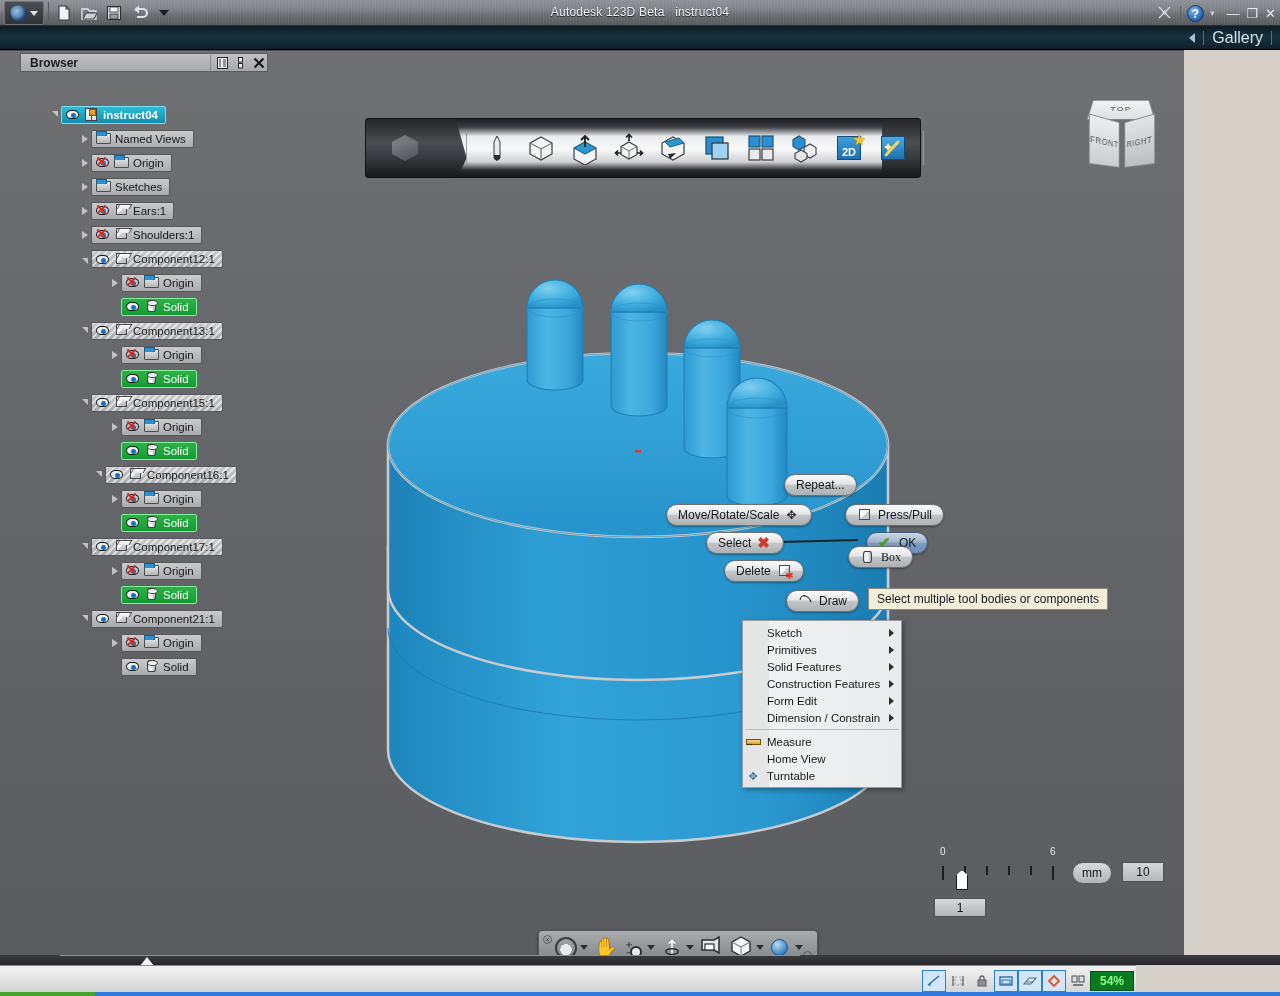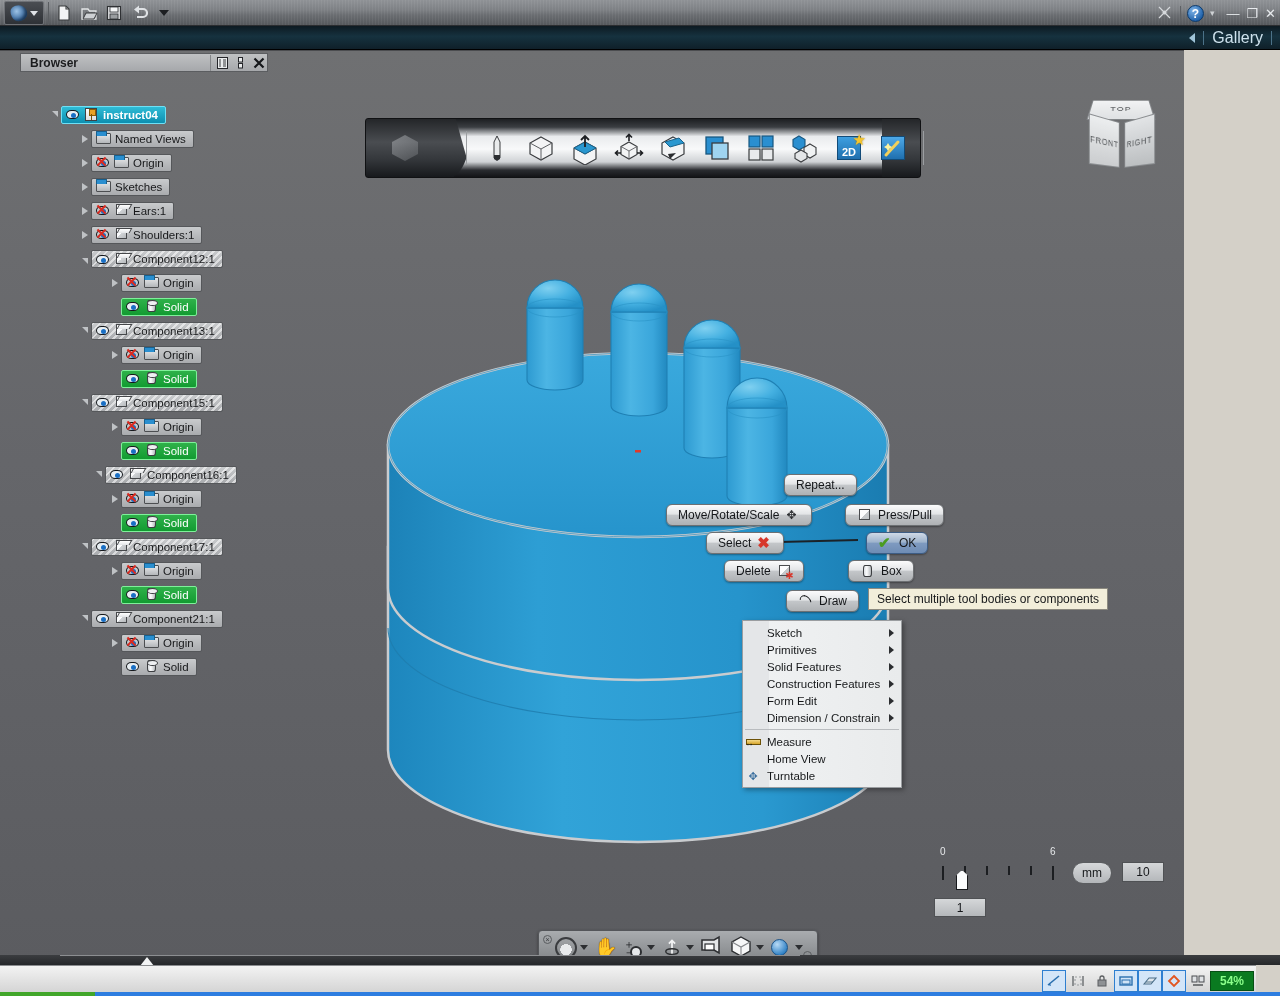--- a/index.html
+++ b/index.html
@@ -230,21 +230,21 @@
 
   
   .model { position:absolute; left:0; top:0; width:1280px; height:915px; pointer-events:none; }
 
   
   .mbtn {
     position:absolute; height:22px;
     display:flex; align-items:center; gap:6px;
     padding:0 11px;
     background: linear-gradient(to bottom,#fbfbfc 0%,#e3e5e7 45%,#c3c6c9 52%,#aeb1b4 100%);
-    border:1px solid #6d7073; border-radius:6px;
+    border:1px solid #6d7073; border-radius:11px;
     font-size:12px; color:#15171a;
     box-shadow: 0 1px 2px rgba(0,0,0,.35);
     white-space:nowrap;
   }
   .mbtn.active {
     background: linear-gradient(to bottom,#cfd9e6 0%,#9fb4cd 45%,#7e9ac0 52%,#6e8cb4 100%);
     border:1px solid #3d5d85;
   }
   .mini { width:15px;height:14px; position:relative; flex:0 0 auto;}
   .xred { color:#d7382c; font-size:15px; font-weight:bold; line-height:14px; }
@@ -337,21 +337,21 @@
   .zoomic { position:absolute; left:3px;top:5px; width:18px;height:18px; }
   .zoomic .lens { position:absolute; right:0; bottom:0; width:12px;height:12px;border:2px solid #2c2e31;border-radius:50%;
                   background:#e6e8ea;}
   .zoomic .pm { position:absolute; left:0; top:0; font-size:11px; color:#1d1f22; line-height:8px;}
   .lookic { position:absolute; left:5px; top:3px; width:16px; height:20px; }
   .globeic { position:absolute; left:3px;top:4px;width:17px;height:17px;border-radius:50%;
              background: radial-gradient(circle at 35% 30%, #b8daf5, #2d7fc4 75%); border:1.5px solid #1c5489;}
 
   
   .osbar {
-    position:absolute; left:0; top:965px; width:1256px; height:31px;
+    position:absolute; left:0; top:965px; width:1136px; height:31px;
     background: linear-gradient(to bottom,#f3f3f3 0%,#e3e3e3 45%,#d0d0d0 100%);
     border-top:1px solid #8a8c8f;
     padding-left:40px;
   }
   .osbar .accentline { position:absolute; left:0; bottom:0; width:1280px; height:4px; background:#2d7de0; }
   .osbar .accentline .green { position:absolute; left:0; top:0; width:95px; height:4px; background:#41a62a; }
   .statusicons { position:absolute; right:0; top:3px; height:24px; display:flex; align-items:center; }
   .si { width:24px; height:22px; position:relative; display:flex;align-items:center;justify-content:center;
         border:1px solid transparent; }
   .si.on { border:1px solid #2f7fd0; background:#d3e5f8; }
@@ -408,20 +408,23 @@
             <path d="M9 1.5L4 5.5l5 4z" fill="#dfe2e5"></path>
           </svg>
       </div>
       <div class="qicon">
         <svg width="18" height="18" viewBox="0 0 18 18">
             <path d="M4 6h10l-5 6z" fill="#1c1e21"></path>
           </svg>
       </div>
     </div>
 
+    <div class="title-text">
+      <span>Autodesk 123D Beta</span>&nbsp;&nbsp;&nbsp;<span>instruct04</span>
+    </div>
 
     <div class="title-right">
       <div style="width:18px;height:18px;">
         <svg width="18" height="18" viewBox="0 0 18 18">
             <path d="M3 3l11 11M14 3L3 14" stroke="#d6d9dc" stroke-width="1.2" fill="none"></path>
             <circle cx="8.5" cy="8.5" r="2" fill="#d6d9dc"></circle>
           </svg>
       </div>
       <div style="width:1px;height:15px;background:#5d6064;"></div>
       <div class="helpbtn">?</div>
@@ -984,21 +987,21 @@
           </div>
           <span>OK</span>
         </div>
         <div class="mbtn" style="left: 724px; top: 510px;">
           <span>Delete</span>
           <div class="mini">
             <div class="minicube"></div>
             <div style="position:absolute;right:-2px;bottom:-2px;color:#d7382c;font-size:10px;line-height:8px;">✱</div>
           </div>
         </div>
-        <div class="mbtn" style="left: 848px; top: 510px;">
+        <div class="mbtn" style="left: 848px; top: 496px; font-family: Liberation Serif, serif;">
           <div class="mini">
             <div class="minicyl"></div>
           </div>
           <span>Box</span>
         </div>
         <div class="mbtn" style="left: 786px; top: 540px;">
           <div class="mini">
             <div class="drawarc"></div>
           </div>
           <span>Draw</span>

